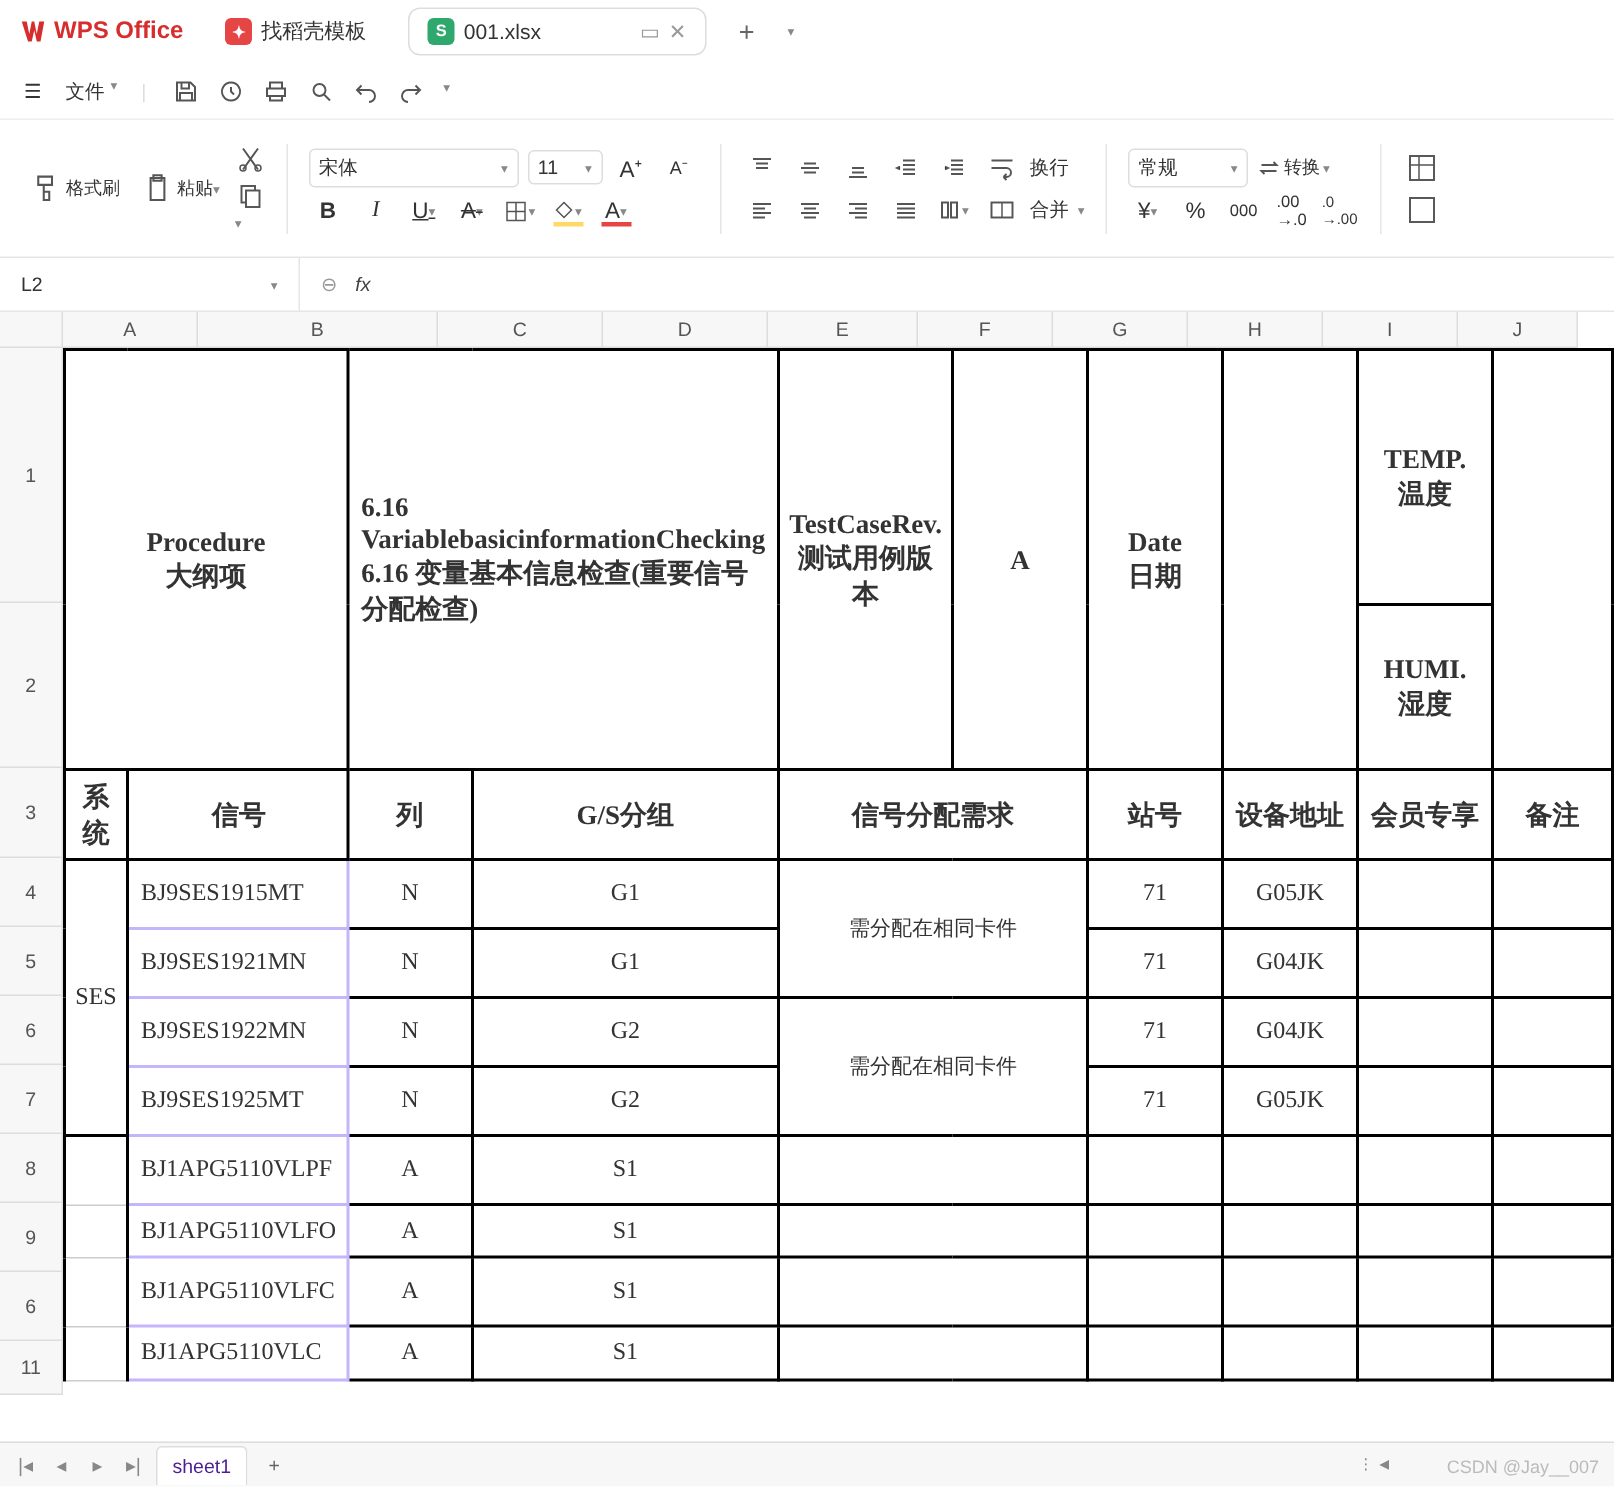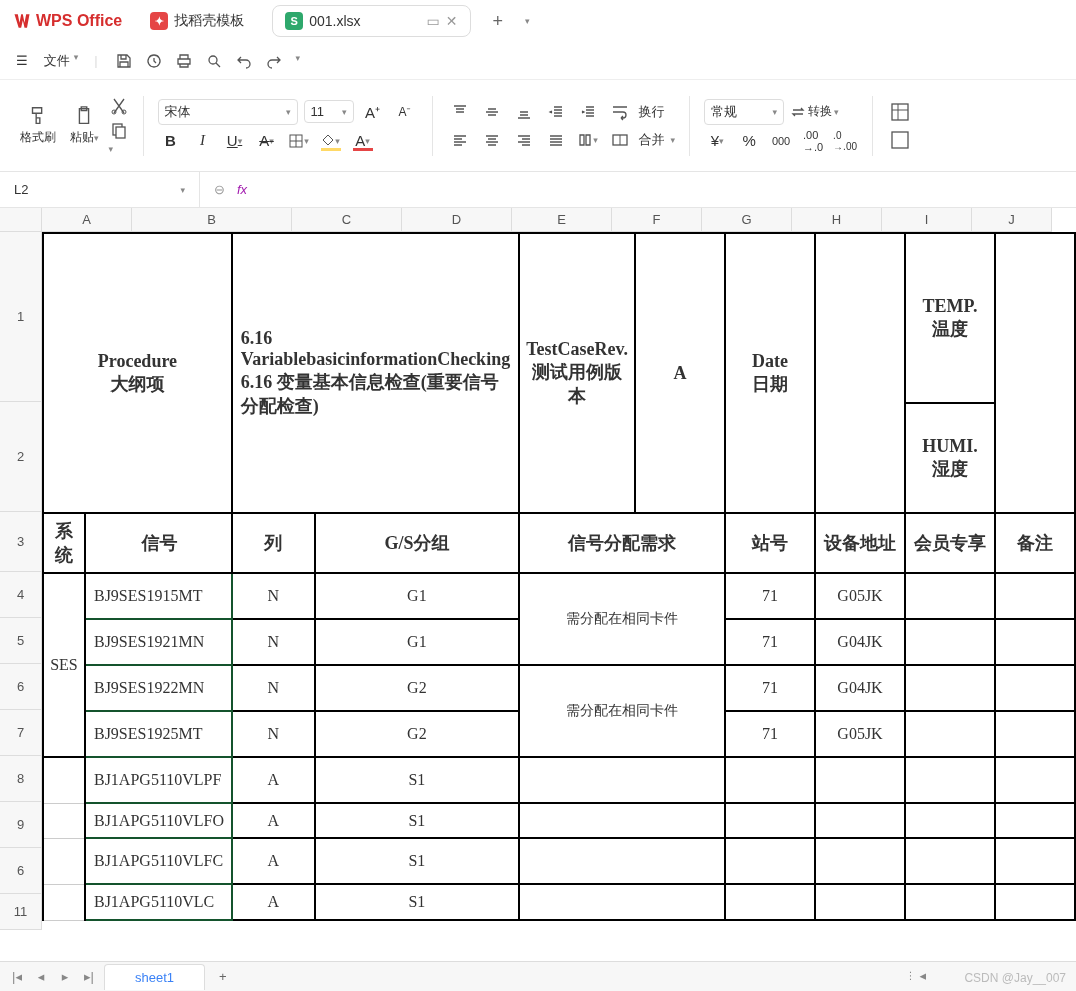--- a/index.html
+++ b/index.html
@@ -23,59 +23,59 @@
 .menu-icons { display: flex; gap: 14px; margin-left: 10px; color: #555; }
 .menu-tabs { display: flex; gap: 22px; margin-left: 20px; }
 .menu-tab { padding: 8px 2px; font-size: 15px; cursor: pointer; }
 .menu-tab.active { color: #2ea86c; border-bottom: 2px solid #2ea86c; font-weight: 500; }
 
 
 .ribbon { height: 92px; display: flex; align-items: center; padding: 6px 16px; gap: 14px; border-bottom: 1px solid #e5e5e5; }
 .ribbon-group { display: flex; flex-direction: column; gap: 6px; align-items: center; }
 .ribbon-group.row { flex-direction: row; }
 .ribbon-sep { width: 1px; height: 60px; background: #e5e5e5; }
-.ribbon-btn-big { display: flex; flex-direction: column; align-items: center; gap: 2px; font-size: 12px; padding: 4px; }
+.ribbon-btn-big { display: flex; flex-direction: row; align-items: center; gap: 2px; font-size: 12px; padding: 4px; }
 .ribbon-btn-big svg { width: 22px; height: 22px; }
 .ribbon-row { display: flex; gap: 6px; align-items: center; }
 .ribbon-select { border: 1px solid #ddd; border-radius: 4px; padding: 3px 6px; display: flex; align-items: center; justify-content: space-between; font-size: 13px; background: #fff; }
 .ribbon-select.font { width: 140px; }
 .ribbon-select.size { width: 50px; }
 .ribbon-select.num { width: 80px; }
 .ribbon-icon-btn { width: 26px; height: 24px; display: flex; align-items: center; justify-content: center; border-radius: 4px; font-size: 15px; }
 .ribbon-icon-btn.b { font-weight: bold; }
 .ribbon-icon-btn.i { font-style: italic; font-family: serif; }
 .ribbon-icon-btn.u { text-decoration: underline; }
 .ribbon-col { display: flex; flex-direction: column; gap: 4px; }
 .chev { font-size: 9px; color: #888; }
 
 
 .formula-bar { height: 36px; display: flex; align-items: center; border-bottom: 1px solid #e5e5e5; }
 .name-box { width: 200px; border-right: 1px solid #e5e5e5; display: flex; align-items: center; justify-content: space-between; padding: 0 14px; height: 100%; }
 .fx-area { display: flex; align-items: center; gap: 12px; padding: 0 14px; }
-.fx-label { font-style: italic; color: #a21caf; }
+.fx-label { font-style: italic; color: #404040; }
 
 
 .grid-wrap { position: relative; }
 .corner { position: absolute; left: 0; top: 0; width: 42px; height: 24px; background: #f7f7f7; border-right: 1px solid #ddd; border-bottom: 1px solid #ddd; }
 .col-headers { position: absolute; left: 42px; top: 0; height: 24px; display: flex; }
 .col-h { background: #f7f7f7; border-right: 1px solid #ddd; border-bottom: 1px solid #ddd; display: flex; align-items: center; justify-content: center; font-size: 13px; color: #555; }
 .row-headers { position: absolute; left: 0; top: 24px; width: 42px; }
 .row-h { background: #f7f7f7; border-right: 1px solid #ddd; border-bottom: 1px solid #ddd; display: flex; align-items: center; justify-content: center; font-size: 13px; color: #555; }
 .sheet { position: absolute; left: 42px; top: 24px; }
 .sheet table { border-collapse: collapse; }
 .sheet td { border: 1px solid #ccc; padding: 2px 6px; vertical-align: middle; font-family: "SimSun", serif; }
 .sheet .dh { border: 2px solid #000; font-weight: bold; font-size: 18px; text-align: center; }
 .sheet .dc { border: 2px solid #000; font-size: 16px; text-align: center; }
-.sheet .dl { border: 2px solid #14532d; font-size: 16px; text-align: left; padding-left: 8px; }
+.sheet .dl { border: 2px solid #c4b5fd; font-size: 16px; text-align: left; padding-left: 8px; }
 .sheet .note { font-size: 14px; color: #333; }
 
 
 .sheet-tabs { position: absolute; bottom: 0; left: 0; right: 0; height: 30px; background: #f7f7f7; border-top: 1px solid #ddd; display: flex; align-items: center; padding: 0 8px; gap: 6px; }
 .nav-btn { width: 18px; text-align: center; color: #888; }
-.sheet-tab { padding: 5px 30px; background: #fff; border: 1px solid #ddd; border-bottom: none; border-radius: 4px 4px 0 0; color: #3b82f6; font-size: 13px; }
+.sheet-tab { padding: 5px 10px; background: #fff; border: 1px solid #ddd; border-bottom: none; border-radius: 4px 4px 0 0; color: #4c1d95; font-size: 13px; }
 .watermark { position: absolute; right: 10px; bottom: 6px; color: #bbb; font-size: 12px; }
 .hscroll { position: absolute; right: 150px; bottom: 8px; display: flex; align-items: center; gap: 4px; color: #888; }
 
 svg { display: block; }
 .underline-color { position: relative; }
 .underline-color::after { content:''; position:absolute; left:3px; right:3px; bottom:2px; height:3px; }
 .uc-yellow::after { background:#ffd966; }
 .uc-red::after { background:#e54545; }
 </style>
 </head>

